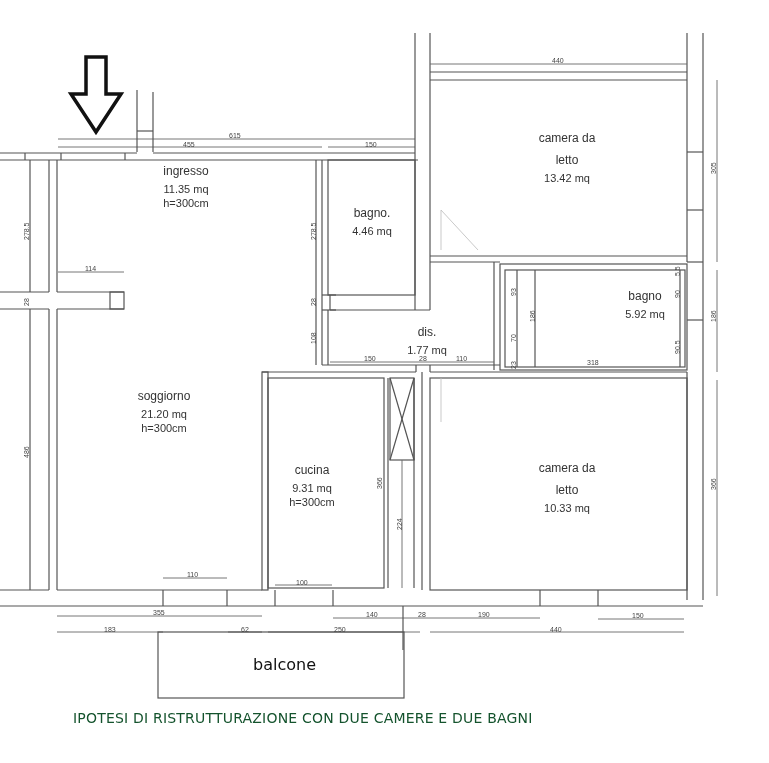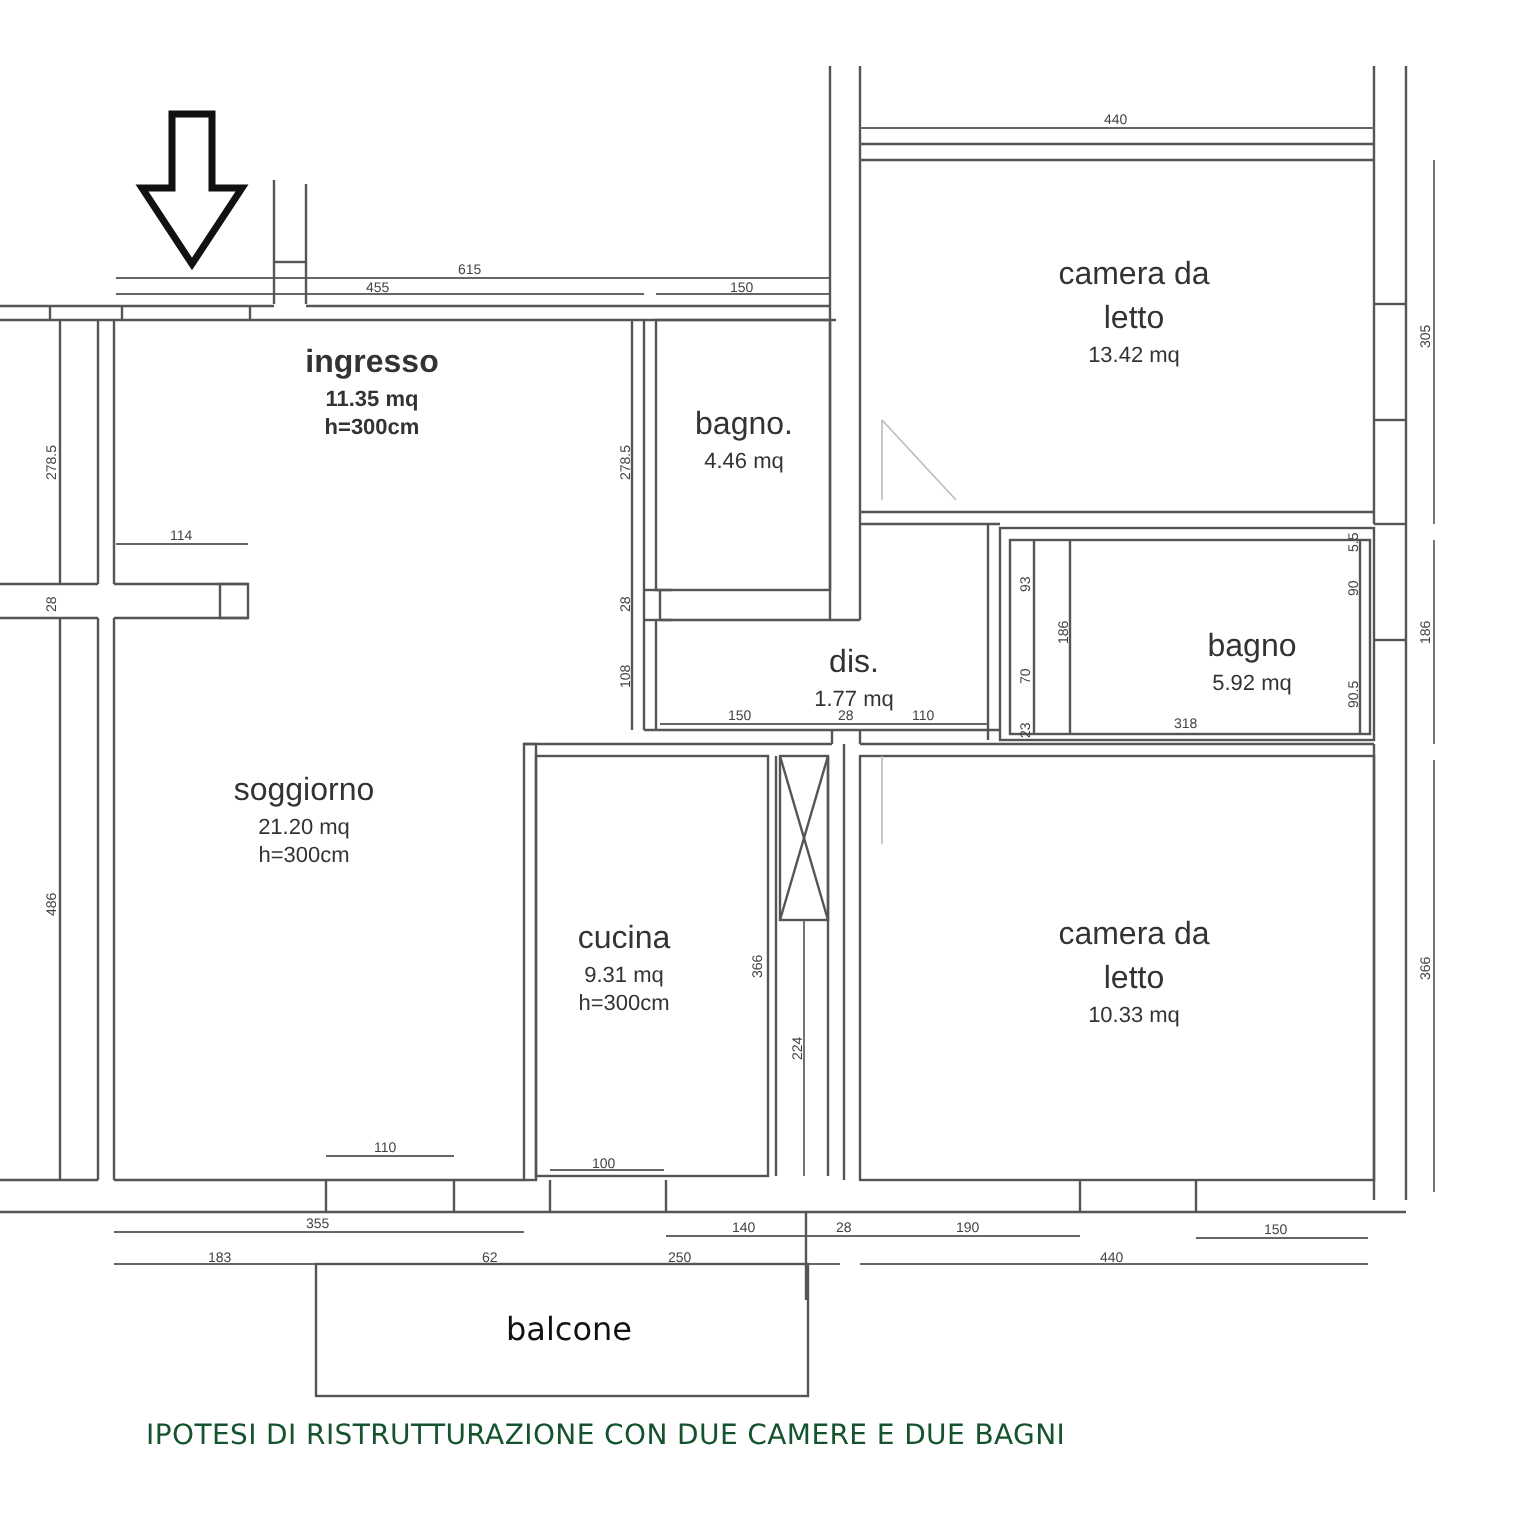--- a/index.html
+++ b/index.html
@@ -2,21 +2,21 @@
 <html><head>
 <meta charset="utf-8">
 <style>
   html, body { margin: 0; padding: 0; background: #ffffff; }
   body { width: 769px; height: 763px; position: relative; overflow: hidden; font-family: "Liberation Sans", sans-serif; color: #2b2b2b; }
   svg.plan { position: absolute; left: 0; top: 0; }
   .wall { stroke: #555; stroke-width: 1.2; fill: none; }
   .dim { stroke: #666; stroke-width: 0.9; fill: none; }
   .thin { stroke: #bbb; stroke-width: 0.8; fill: none; }
   .label { position: absolute; transform: translate(-50%, 0); white-space: nowrap; text-align: center; }
-  .room-name { font-size: 16px; color: #333; line-height: 22px; }
+  .room-name { font-size: 12px; color: #333; line-height: 22px; }
   .room-area { font-size: 11px; color: #333; line-height: 14px; }
   .dimtext { position: absolute; font-size: 7px; color: #444; white-space: nowrap; }
   .vdim { transform: rotate(-90deg); transform-origin: left top; }
   .balcone { position: absolute; font-family: "DejaVu Sans", sans-serif; font-size: 16px; color: #111; }
   .caption { position: absolute; left: 73px; top: 710px; font-family: "DejaVu Sans", sans-serif; font-size: 14px; color: #14532d; letter-spacing: 0.2px; }
 </style>
 </head>
 <body>
 
 <svg class="plan" width="769" height="763" viewBox="0 0 769 763">
@@ -132,48 +132,48 @@
   <line class="dim" x1="598" y1="619" x2="684" y2="619"></line>
   <line class="dim" x1="57" y1="632" x2="163" y2="632"></line>
   <line class="dim" x1="228" y1="632" x2="262" y2="632"></line>
   <line class="dim" x1="268" y1="632" x2="420" y2="632"></line>
   <line class="dim" x1="430" y1="632" x2="684" y2="632"></line>
   <line class="wall" x1="403" y1="606" x2="403" y2="650"></line>
 
   <rect class="wall" x="158" y="632" width="246" height="66"></rect>
 </svg>
 
-<div class="label" style="left:186px; top:171px;font-weight:bold;">
+<div class="label" style="left:186px; top:160px;">
   <div class="room-name">ingresso</div>
   <div class="room-area">11.35 mq</div>
   <div class="room-area">h=300cm</div>
 </div>
 
 <div class="label" style="left:372px; top:202px;">
   <div class="room-name">bagno.</div>
   <div class="room-area">4.46 mq</div>
 </div>
 
 <div class="label" style="left:567px; top:127px;">
   <div class="room-name">camera da</div>
   <div class="room-name">letto</div>
   <div class="room-area">13.42 mq</div>
 </div>
 
-<div class="label" style="left:626px; top:285px;margin-top:28px;">
+<div class="label" style="left:645px; top:285px;">
   <div class="room-name">bagno</div>
   <div class="room-area">5.92 mq</div>
 </div>
 
 <div class="label" style="left:427px; top:321px;">
   <div class="room-name">dis.</div>
   <div class="room-area">1.77 mq</div>
 </div>
 
-<div class="label" style="left:152px; top:385px;">
+<div class="label" style="left:164px; top:385px;">
   <div class="room-name">soggiorno</div>
   <div class="room-area">21.20 mq</div>
   <div class="room-area">h=300cm</div>
 </div>
 
 <div class="label" style="left:312px; top:459px;">
   <div class="room-name">cucina</div>
   <div class="room-area">9.31 mq</div>
   <div class="room-area">h=300cm</div>
 </div>

